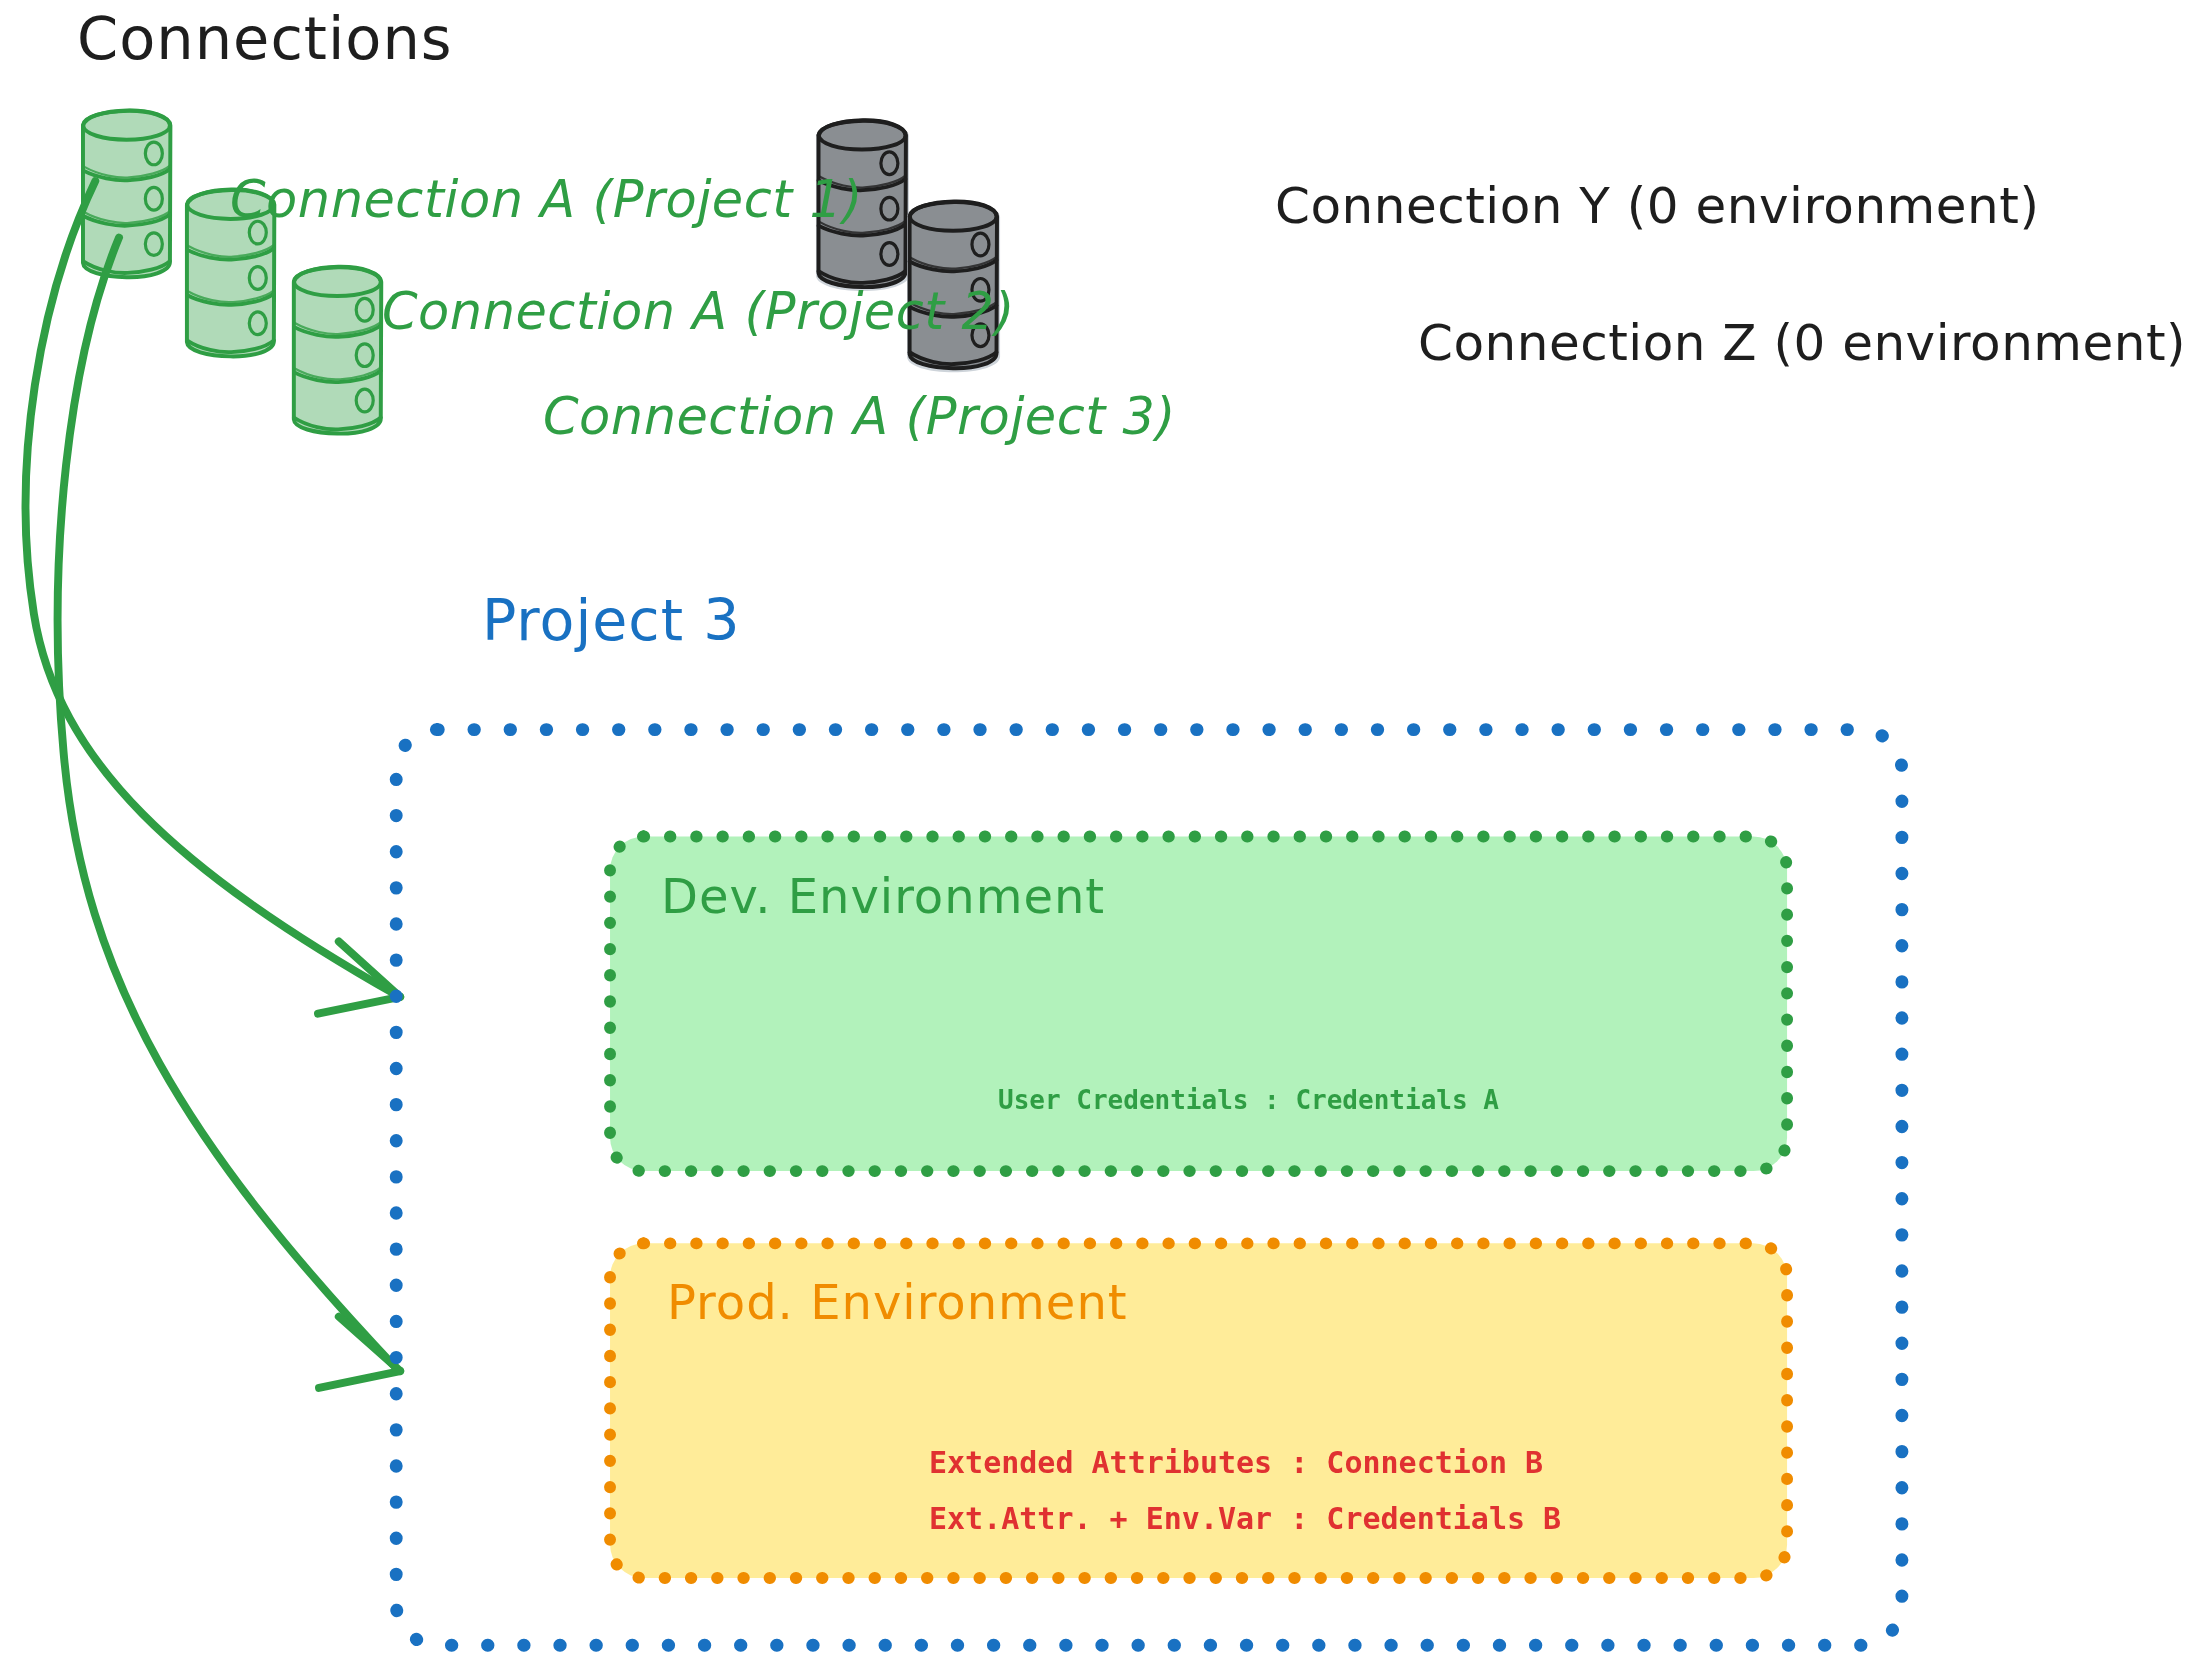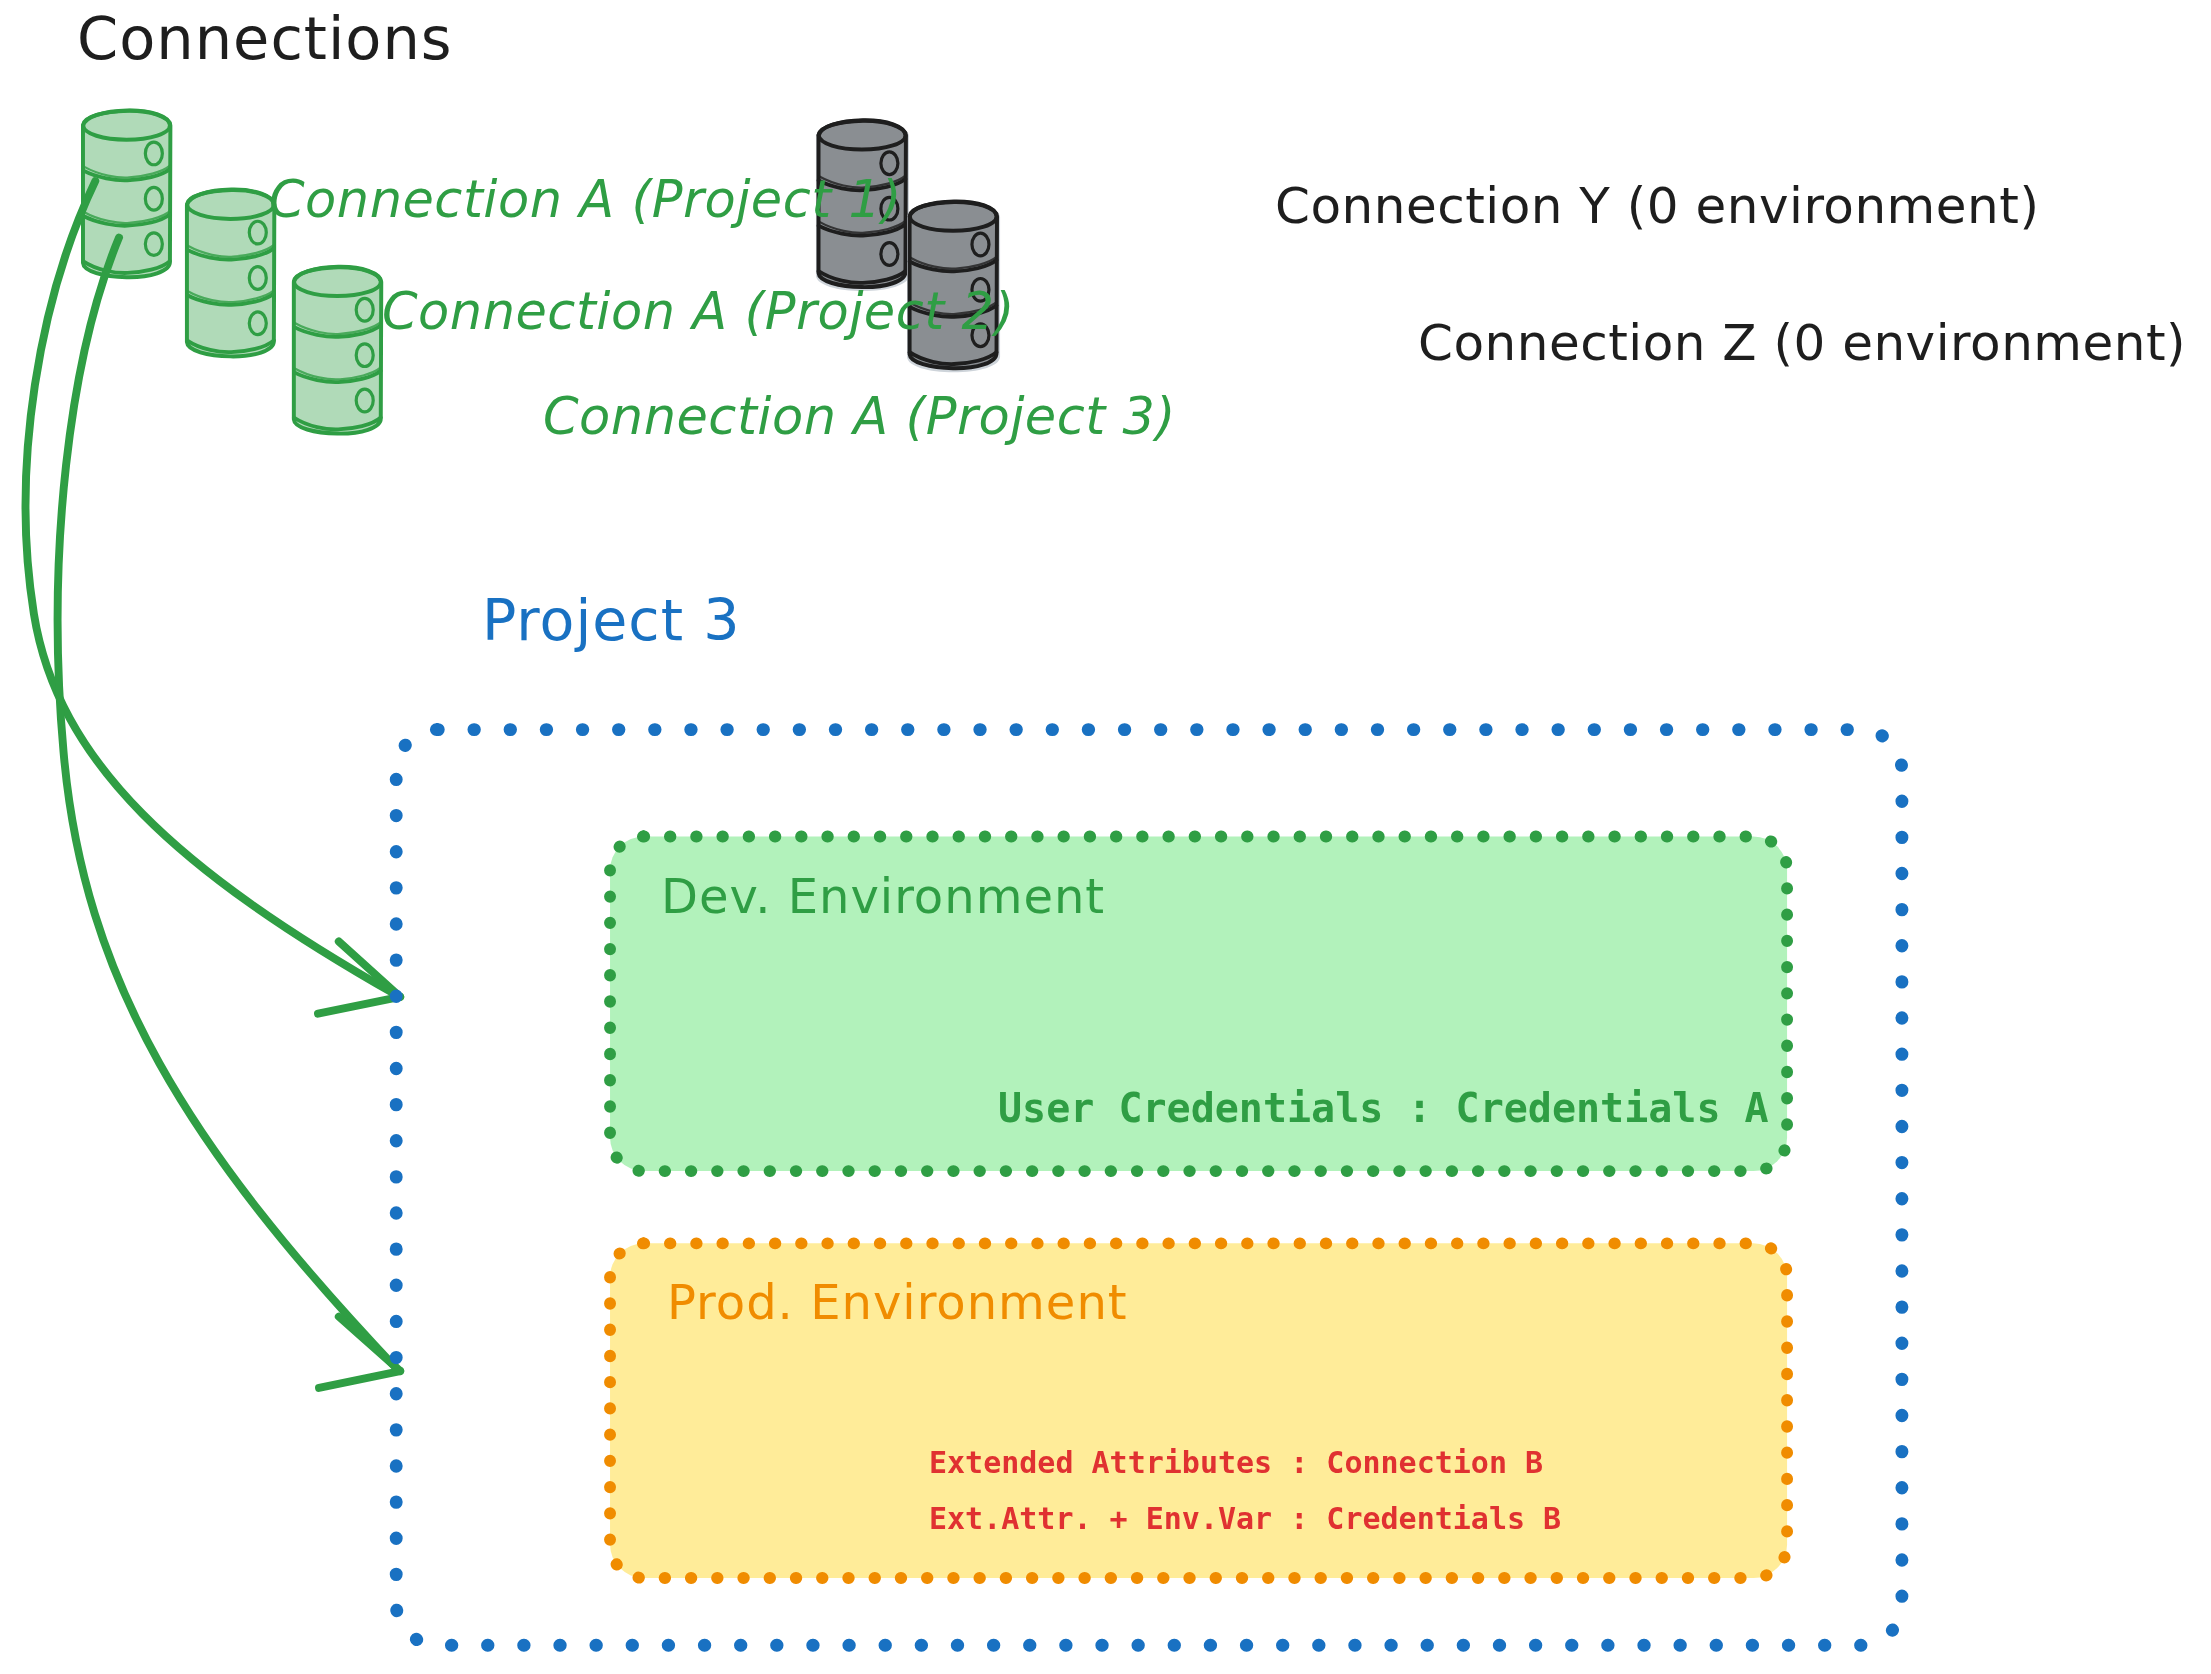--- a/index.html
+++ b/index.html
@@ -62,21 +62,21 @@
     font-size: 48px;
     color: #2f9e44;
     letter-spacing: 1px;
   }
   .env-title-orange {
     font-size: 48px;
     color: #f08c00;
     letter-spacing: 1px;
   }
   .cred-green {
-    font-size: 40px;
+    font-size: 26px;
     color: #2f9e44;
     letter-spacing: 0px;
   }
   .cred-red {
     font-size: 30px;
     color: #e03131;
     letter-spacing: 0px;
   }
 </style>
 </head>
@@ -155,21 +155,21 @@
     </g>
 
     <g>
       <rect x="616" y="1256" width="1189" height="338" rx="34" ry="34" fill="#ffec99" stroke="none"></rect>
       <rect x="616" y="1256" width="1189" height="338" rx="34" ry="34" fill="none" stroke="#f08c00" stroke-width="12" stroke-linecap="round" stroke-dasharray="0.5 26"></rect>
     </g>
   </svg>
 
   <div class="lbl hand title-connections" style="left:77px; top:8px;">Connections</div>
 
-  <div class="lbl hand conn-green" style="left:230px; top:173px;margin-left:39px;">Connection A (Project 1)</div>
+  <div class="lbl hand conn-green" style="left:230px; top:173px;">Connection A (Project 1)</div>
 
   <div class="lbl hand conn-green" style="left:382px; top:285px;">Connection A (Project 2)</div>
 
   <div class="lbl hand conn-green" style="left:543px; top:390px;">Connection A (Project 3)</div>
 
   <div class="lbl hand conn-gray" style="left:1275px; top:180px;">Connection Y (0 environment)</div>
 
   <div class="lbl hand conn-gray" style="left:1418px; top:317px;">Connection Z (0 environment)</div>
 
   <div class="lbl hand project-title" style="left:482px; top:591px;">Project 3</div>

